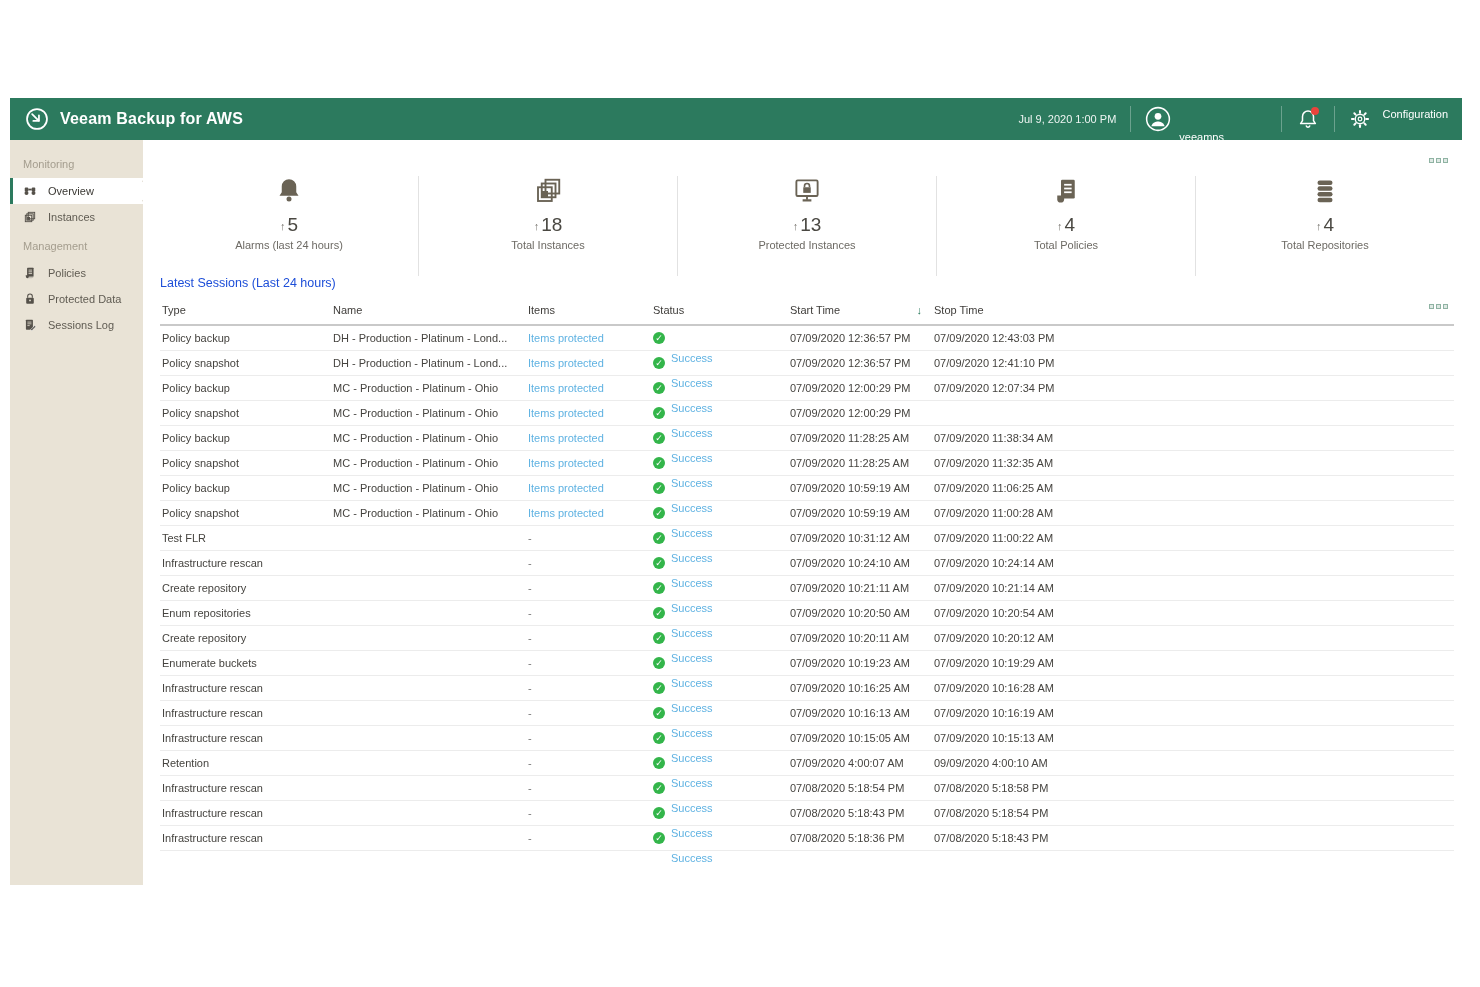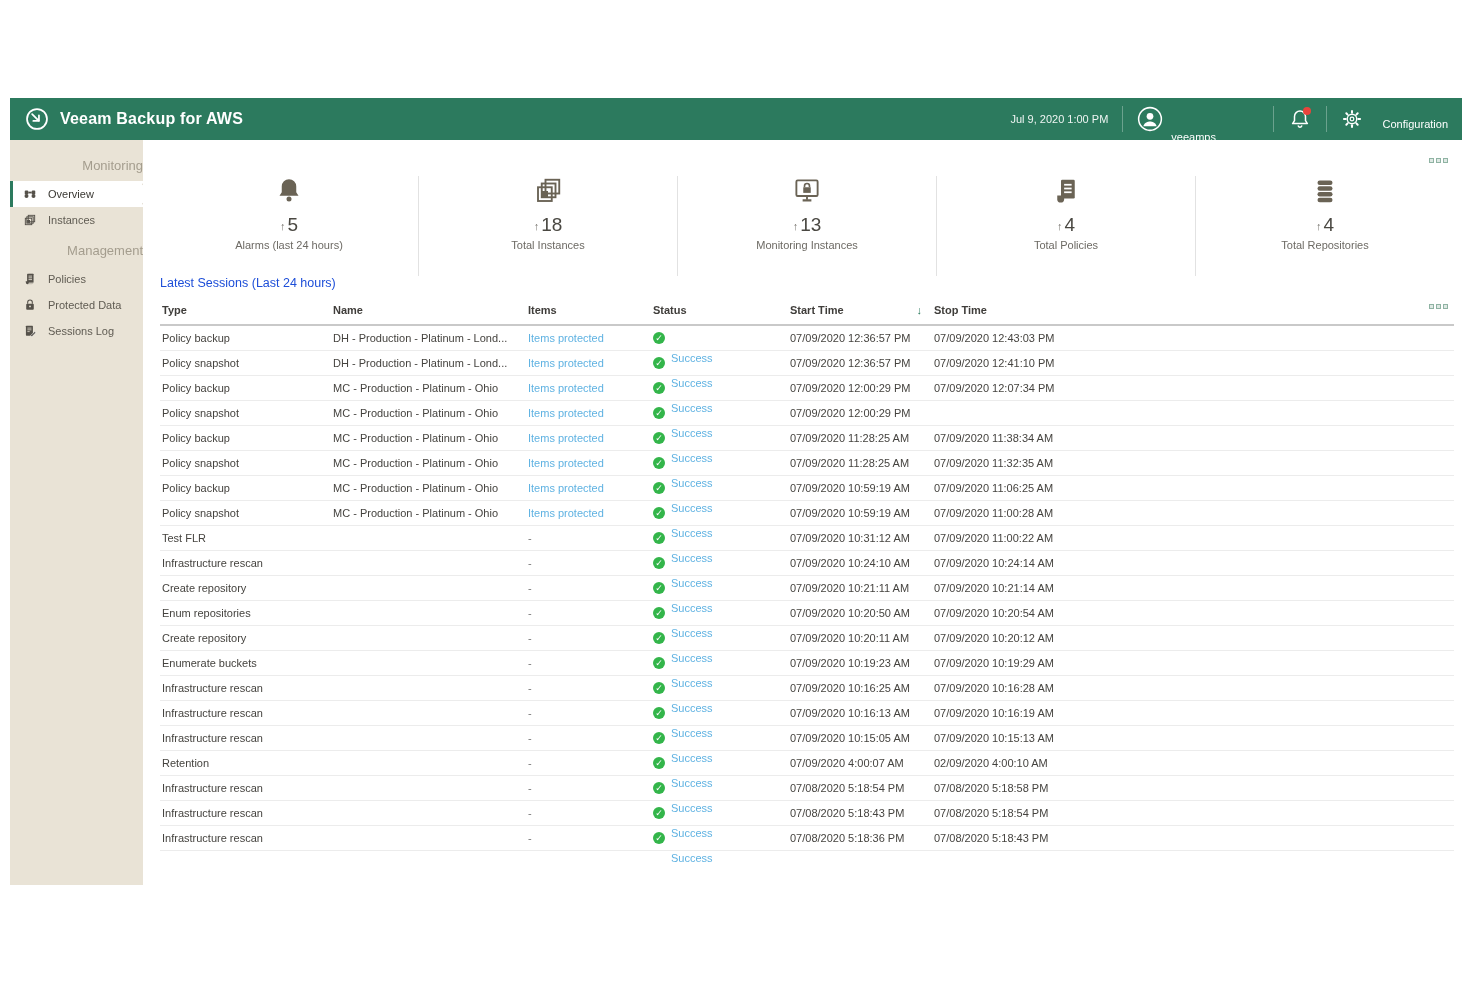--- a/index.html
+++ b/index.html
@@ -13,26 +13,26 @@
   .topbar-right { margin-left:auto; display:flex; align-items:center; gap:14px; }
   .tb-datetime { font-size:11px; color:rgba(255,255,255,.92); }
   .tb-divider { width:1px; height:26px; background:rgba(255,255,255,.3); }
   .userblock { display:flex; align-items:center; gap:8px; }
   .avatar { width:26px; height:26px; }
   .user-texts { display:flex; flex-direction:column; line-height:1.15;margin-top:48px; }
   .user-name { font-size:11px; color:#fff; }
   .user-role { font-size:10px; color:rgba(255,255,255,.6); }
   .bell-wrap { position:relative; width:24px; height:24px; cursor:pointer; }
   .bell-dot { position:absolute; top:0px; right:1px; width:8px; height:8px; border-radius:50%; background:#e8443c; }
-  .config { display:flex; align-items:flex-end; gap:20px; cursor:pointer; }
+  .config { display:flex; align-items:flex-start; gap:12px; cursor:pointer; }
   .config-label { font-size:11px; color:#fff; }
 
   
   .sidebar { position:absolute; left:0; top:42px; bottom:0; width:133px; background:#e9e3d6; padding-top:8px; }
-  .side-label { font-size:13px; color:#a49d8e; padding:10px 0 8px 13px;text-align:right; }
+  .side-label { font-size:11px; color:#a49d8e; padding:10px 0 8px 13px; }
   .side-item { position:relative; display:flex; align-items:center; gap:11px; height:26px; padding-left:13px; font-size:11px; color:#5f5b52; cursor:pointer; }
   .side-item .s-icon { width:14px; height:14px; flex:0 0 auto; }
   .side-item.active { background:#ffffff; color:#3a3833; }
   .side-item.active::before { content:""; position:absolute; left:0; top:0; bottom:0; width:3px; background:#2c7a5e; }
   .side-item.active::after { content:""; position:absolute; right:-7px; top:50%; width:14px; height:14px; background:#ffffff; transform:translateY(-50%) rotate(45deg); border-top:1px solid #dcd6c9; border-right:1px solid #dcd6c9; }
 
   
   .main { position:absolute; left:133px; top:42px; right:0; bottom:0; background:#fff; padding:0 8px 0 17px; overflow:hidden; }
   .more-icon { display:inline-flex; gap:2px; cursor:pointer; }
   .more-icon i { width:5px; height:5px; background:#dfe9e4; border:1px solid #8fb3a3; display:block; }
@@ -44,21 +44,21 @@
   .stat-card:first-child { border-left:none; }
   .stat-icon { width:30px; height:30px; color:#6a6355; }
   .stat-value { margin-top:8px; font-size:19px; color:#4a4842; display:flex; align-items:baseline; gap:2px; }
   .stat-up { font-size:11px; color:#73706a; position:relative; top:-1px; }
   .stat-label { margin-top:3px; font-size:11px; color:#6d6a64; }
 
   
   .sessions-title { font-size:12.5px; font-weight:normal; color:#1d4ed8; }
   .tbl { margin-top:6px; position:relative; }
   .tbl-grid { display:grid; grid-template-columns:171px 195px 125px 137px 144px 1fr; align-items:center; }
-  .tbl-head { height:30px; border-bottom:2px solid #c9c9c9; font-size:11px; font-weight:bold; color:#3f3d3a; position:relative; }
+  .tbl-head { height:30px; border-bottom:2px solid #c9c9c9; font-size:11px; font-weight:normal; color:#3f3d3a; position:relative; }
   .th { padding-left:2px; display:flex; align-items:center; cursor:pointer; }
   .th-start { justify-content:space-between; padding-right:10px; }
   .sort-arrow { color:#2c7a5e; font-size:11px; }
   .head-more { position:absolute; right:6px; top:8px; }
   .row { height:25px; border-bottom:1px solid #ececec; font-size:11px; color:#45433f; cursor:pointer; }
   .row .cell { padding-left:2px; white-space:nowrap; overflow:hidden; text-overflow:ellipsis; }
   .link { color:#5fb2e2; cursor:pointer;margin-top:40px; }
   .dash { color:#777; }
   .status-cell { display:flex; align-items:center; gap:6px; }
   .check { width:12px; height:12px; border-radius:50%; background:#33b54a; color:#fff; font-size:9px; line-height:12px; text-align:center; flex:0 0 auto; }
@@ -225,21 +225,21 @@
           <rect x="3.5" y="3.5" width="17" height="12.5" rx="1"></rect>
           <path d="M12 16 V19"></path>
             <path d="M8.5 19.5 H15.5" stroke-width="1.8"></path>
           <path d="M10 9 V8 a2 2 0 0 1 4 0 V9" stroke-width="1.3"></path>
           <rect x="9" y="9" width="6" height="4.5" fill="currentColor" stroke="none"></rect>
         </svg>
         <div class="stat-value">
           <span class="stat-up">↑</span>
           <span>13</span>
         </div>
-        <div class="stat-label">Monitoring Instances</div>
+        <div class="stat-label">Protected Instances</div>
       </div>
 
       <div class="stat-card">
         <svg class="stat-icon" viewBox="0 0 24 24" fill="currentColor">
           <rect x="8" y="3" width="11" height="15" rx="1"></rect>
           <g stroke="#fff" stroke-width="1.4">
               <path d="M10.5 7 h6"></path>
               <path d="M10.5 10 h6"></path>
               <path d="M10.5 13 h6"></path>
             </g>
@@ -475,21 +475,21 @@
           </div>
           <div class="tbl-grid row">
             <div class="cell ">Retention</div>
             <div class="cell "></div>
             <div class="cell dash">-</div>
             <div class="cell status-cell">
               <span class="check">✓</span>
               <span class="link">Success</span>
             </div>
             <div class="cell ">07/09/2020 4:00:07 AM</div>
-            <div class="cell ">02/09/2020 4:00:10 AM</div>
+            <div class="cell ">09/09/2020 4:00:10 AM</div>
           </div>
           <div class="tbl-grid row">
             <div class="cell ">Infrastructure rescan</div>
             <div class="cell "></div>
             <div class="cell dash">-</div>
             <div class="cell status-cell">
               <span class="check">✓</span>
               <span class="link">Success</span>
             </div>
             <div class="cell ">07/08/2020 5:18:54 PM</div>

